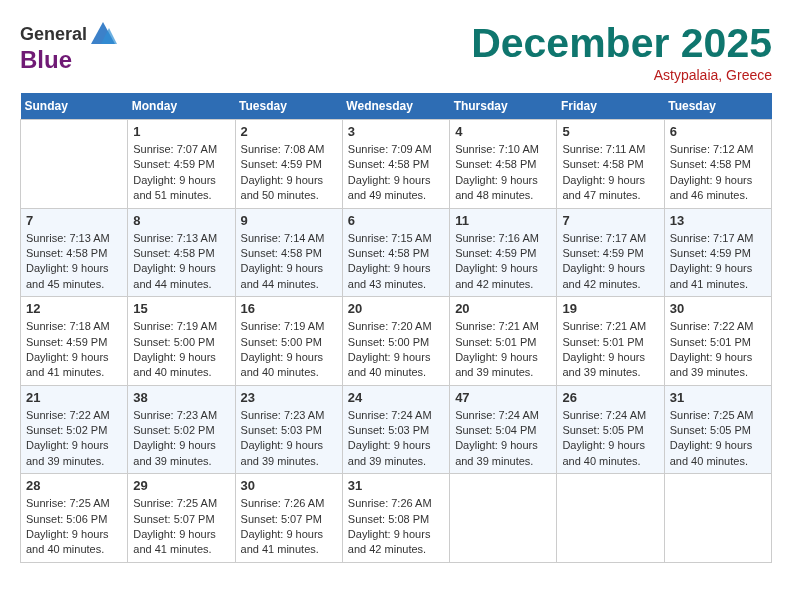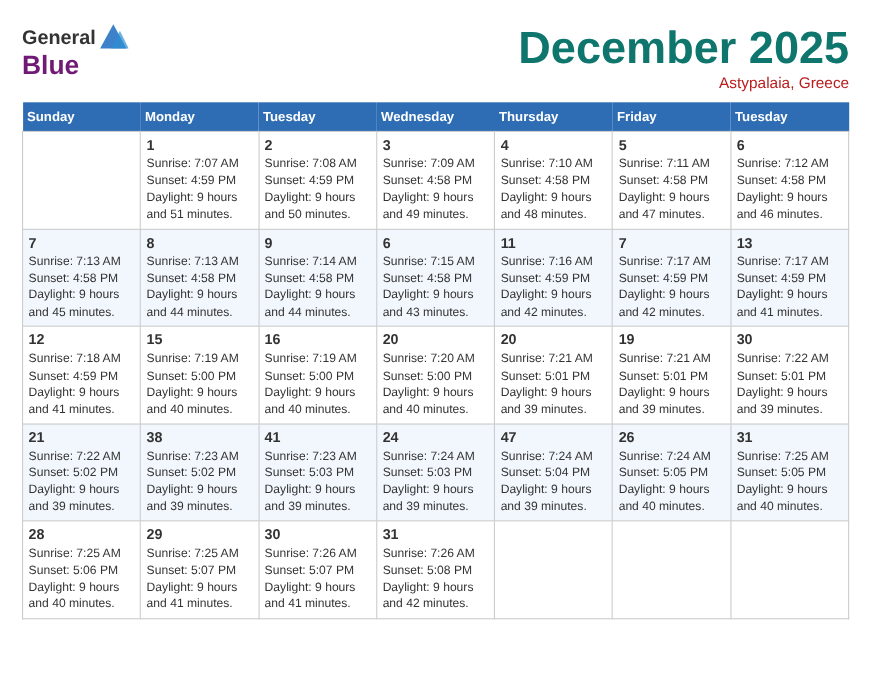--- a/index.html
+++ b/index.html
@@ -215,21 +215,21 @@
       <tr>
         <td>
           <div class="day-num">21</div>
           <div class="day-info">Sunrise: 7:22 AM<br>Sunset: 5:02 PM<br>Daylight: 9 hours<br>and 39 minutes.</div>
         </td>
         <td>
           <div class="day-num">38</div>
           <div class="day-info">Sunrise: 7:23 AM<br>Sunset: 5:02 PM<br>Daylight: 9 hours<br>and 39 minutes.</div>
         </td>
         <td>
-          <div class="day-num">41</div>
+          <div class="day-num">23</div>
           <div class="day-info">Sunrise: 7:23 AM<br>Sunset: 5:03 PM<br>Daylight: 9 hours<br>and 39 minutes.</div>
         </td>
         <td>
           <div class="day-num">24</div>
           <div class="day-info">Sunrise: 7:24 AM<br>Sunset: 5:03 PM<br>Daylight: 9 hours<br>and 39 minutes.</div>
         </td>
         <td>
           <div class="day-num">47</div>
           <div class="day-info">Sunrise: 7:24 AM<br>Sunset: 5:04 PM<br>Daylight: 9 hours<br>and 39 minutes.</div>
         </td>

